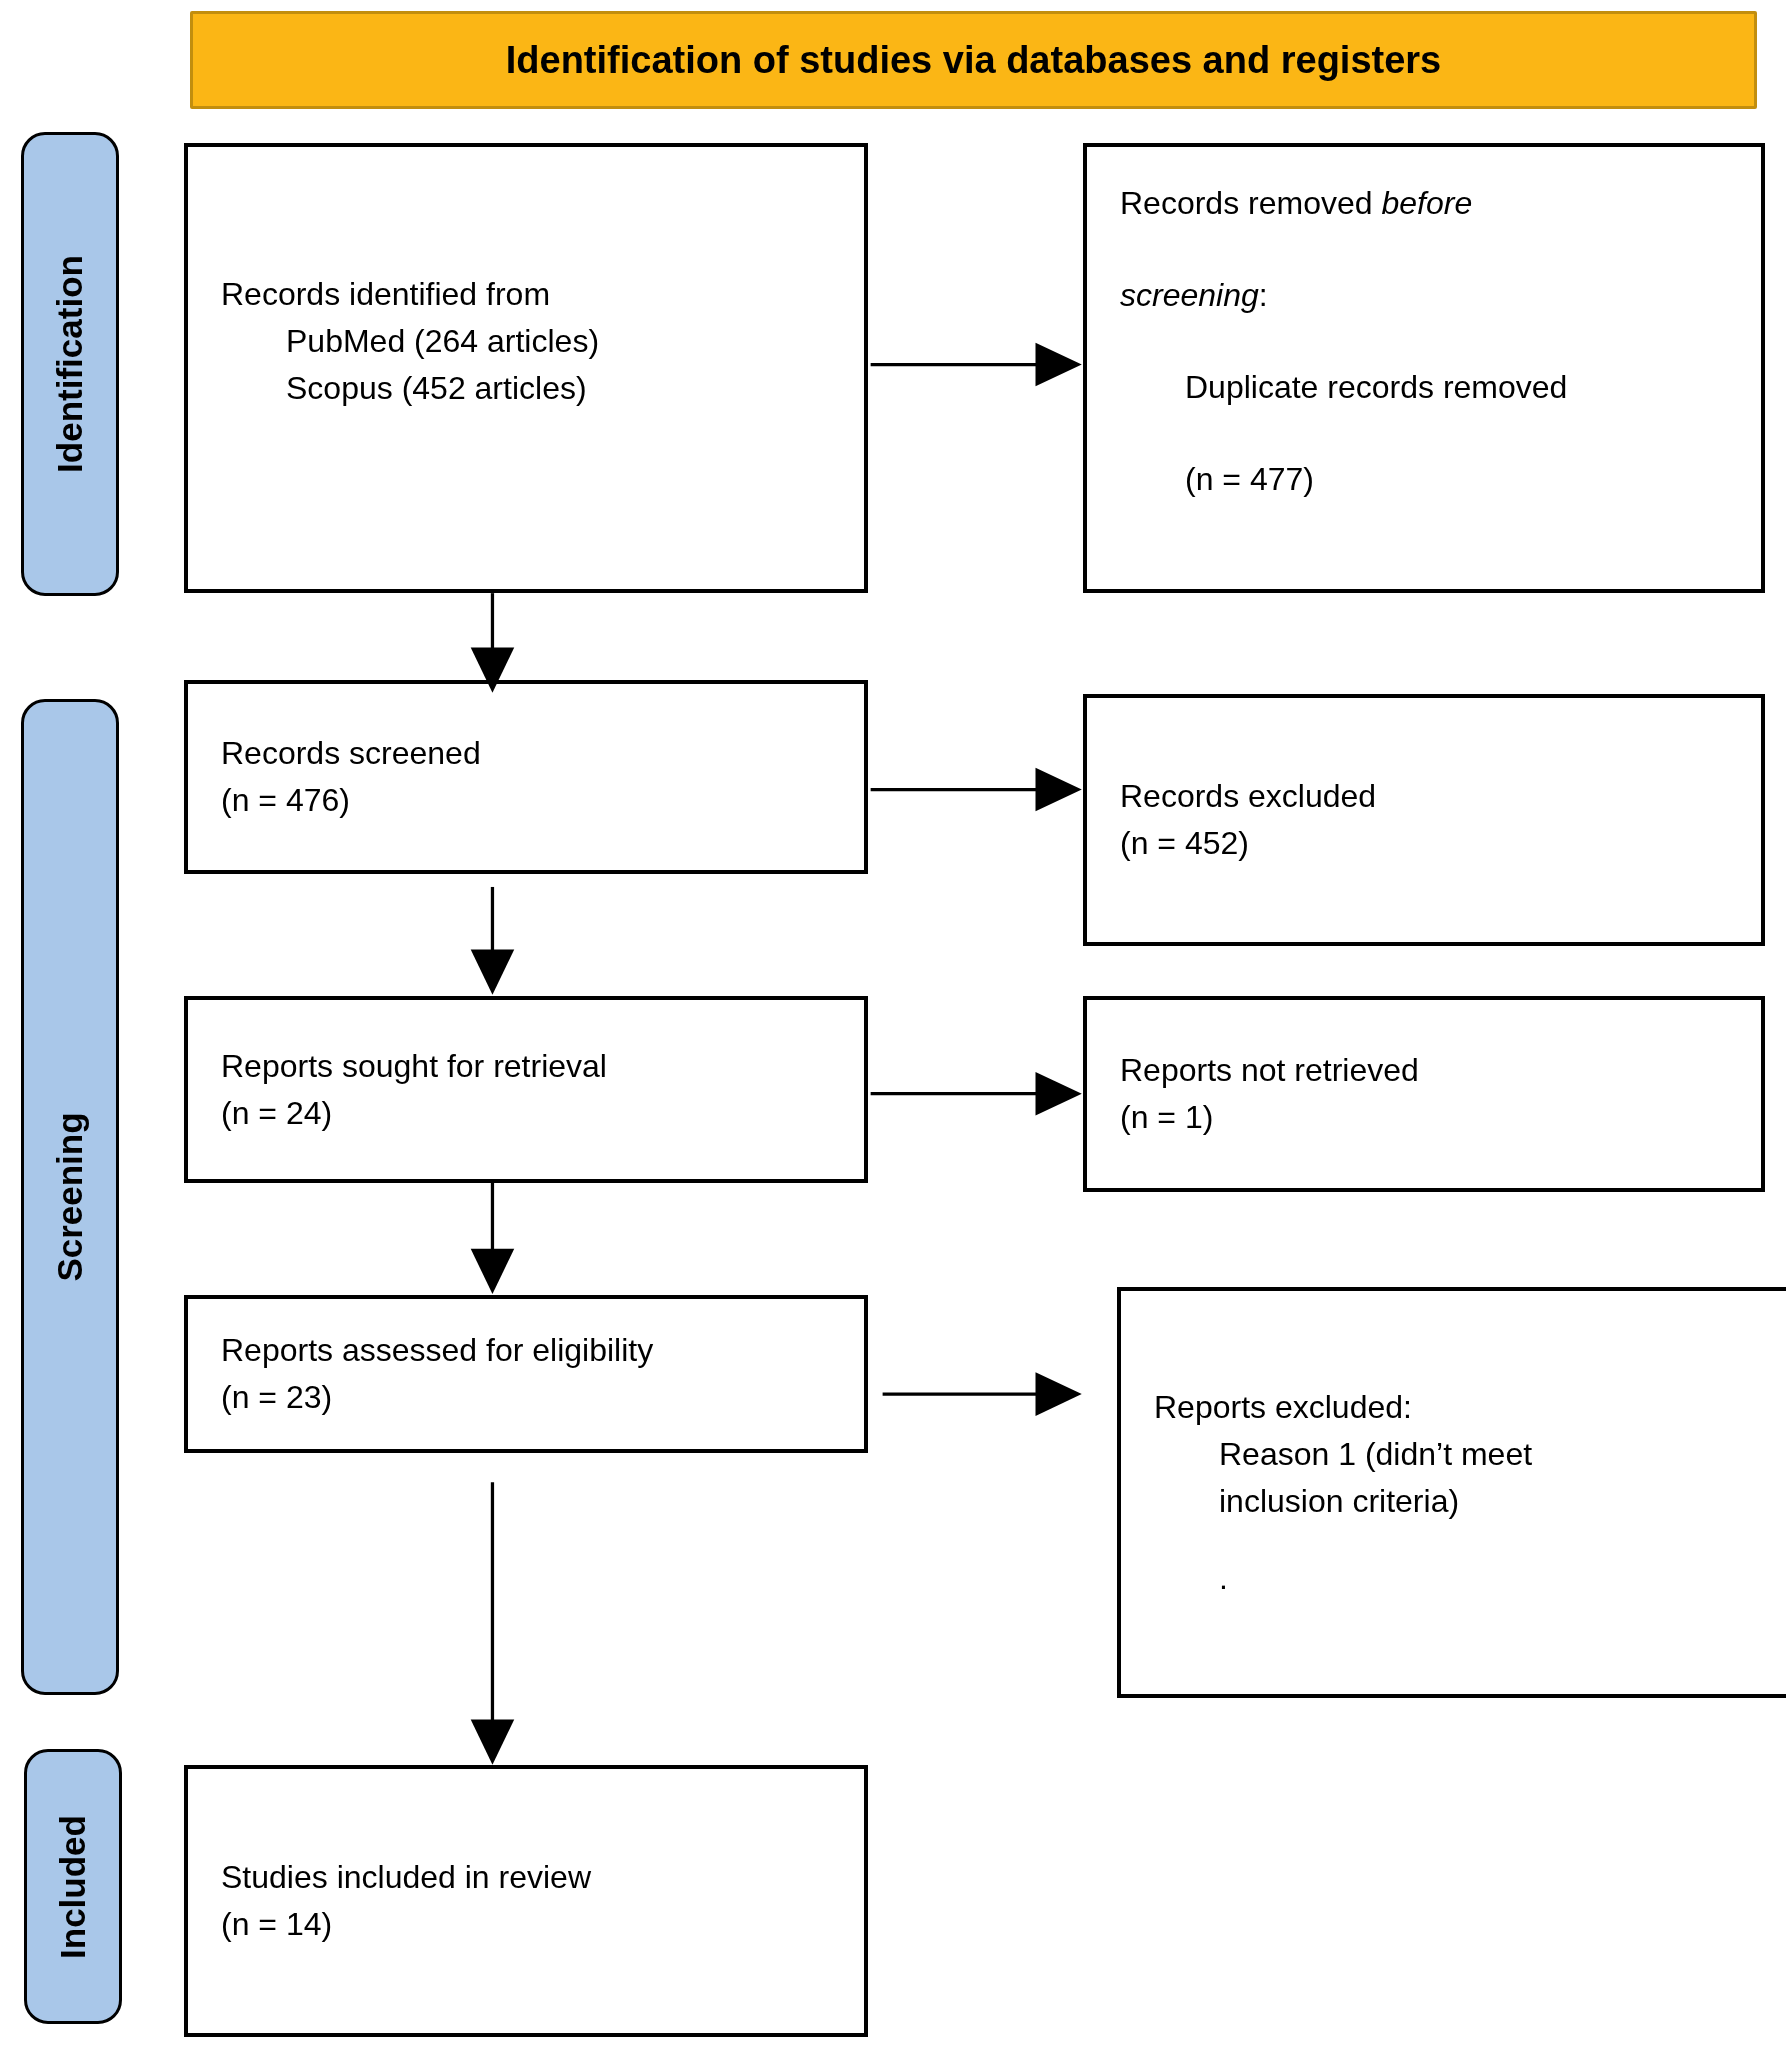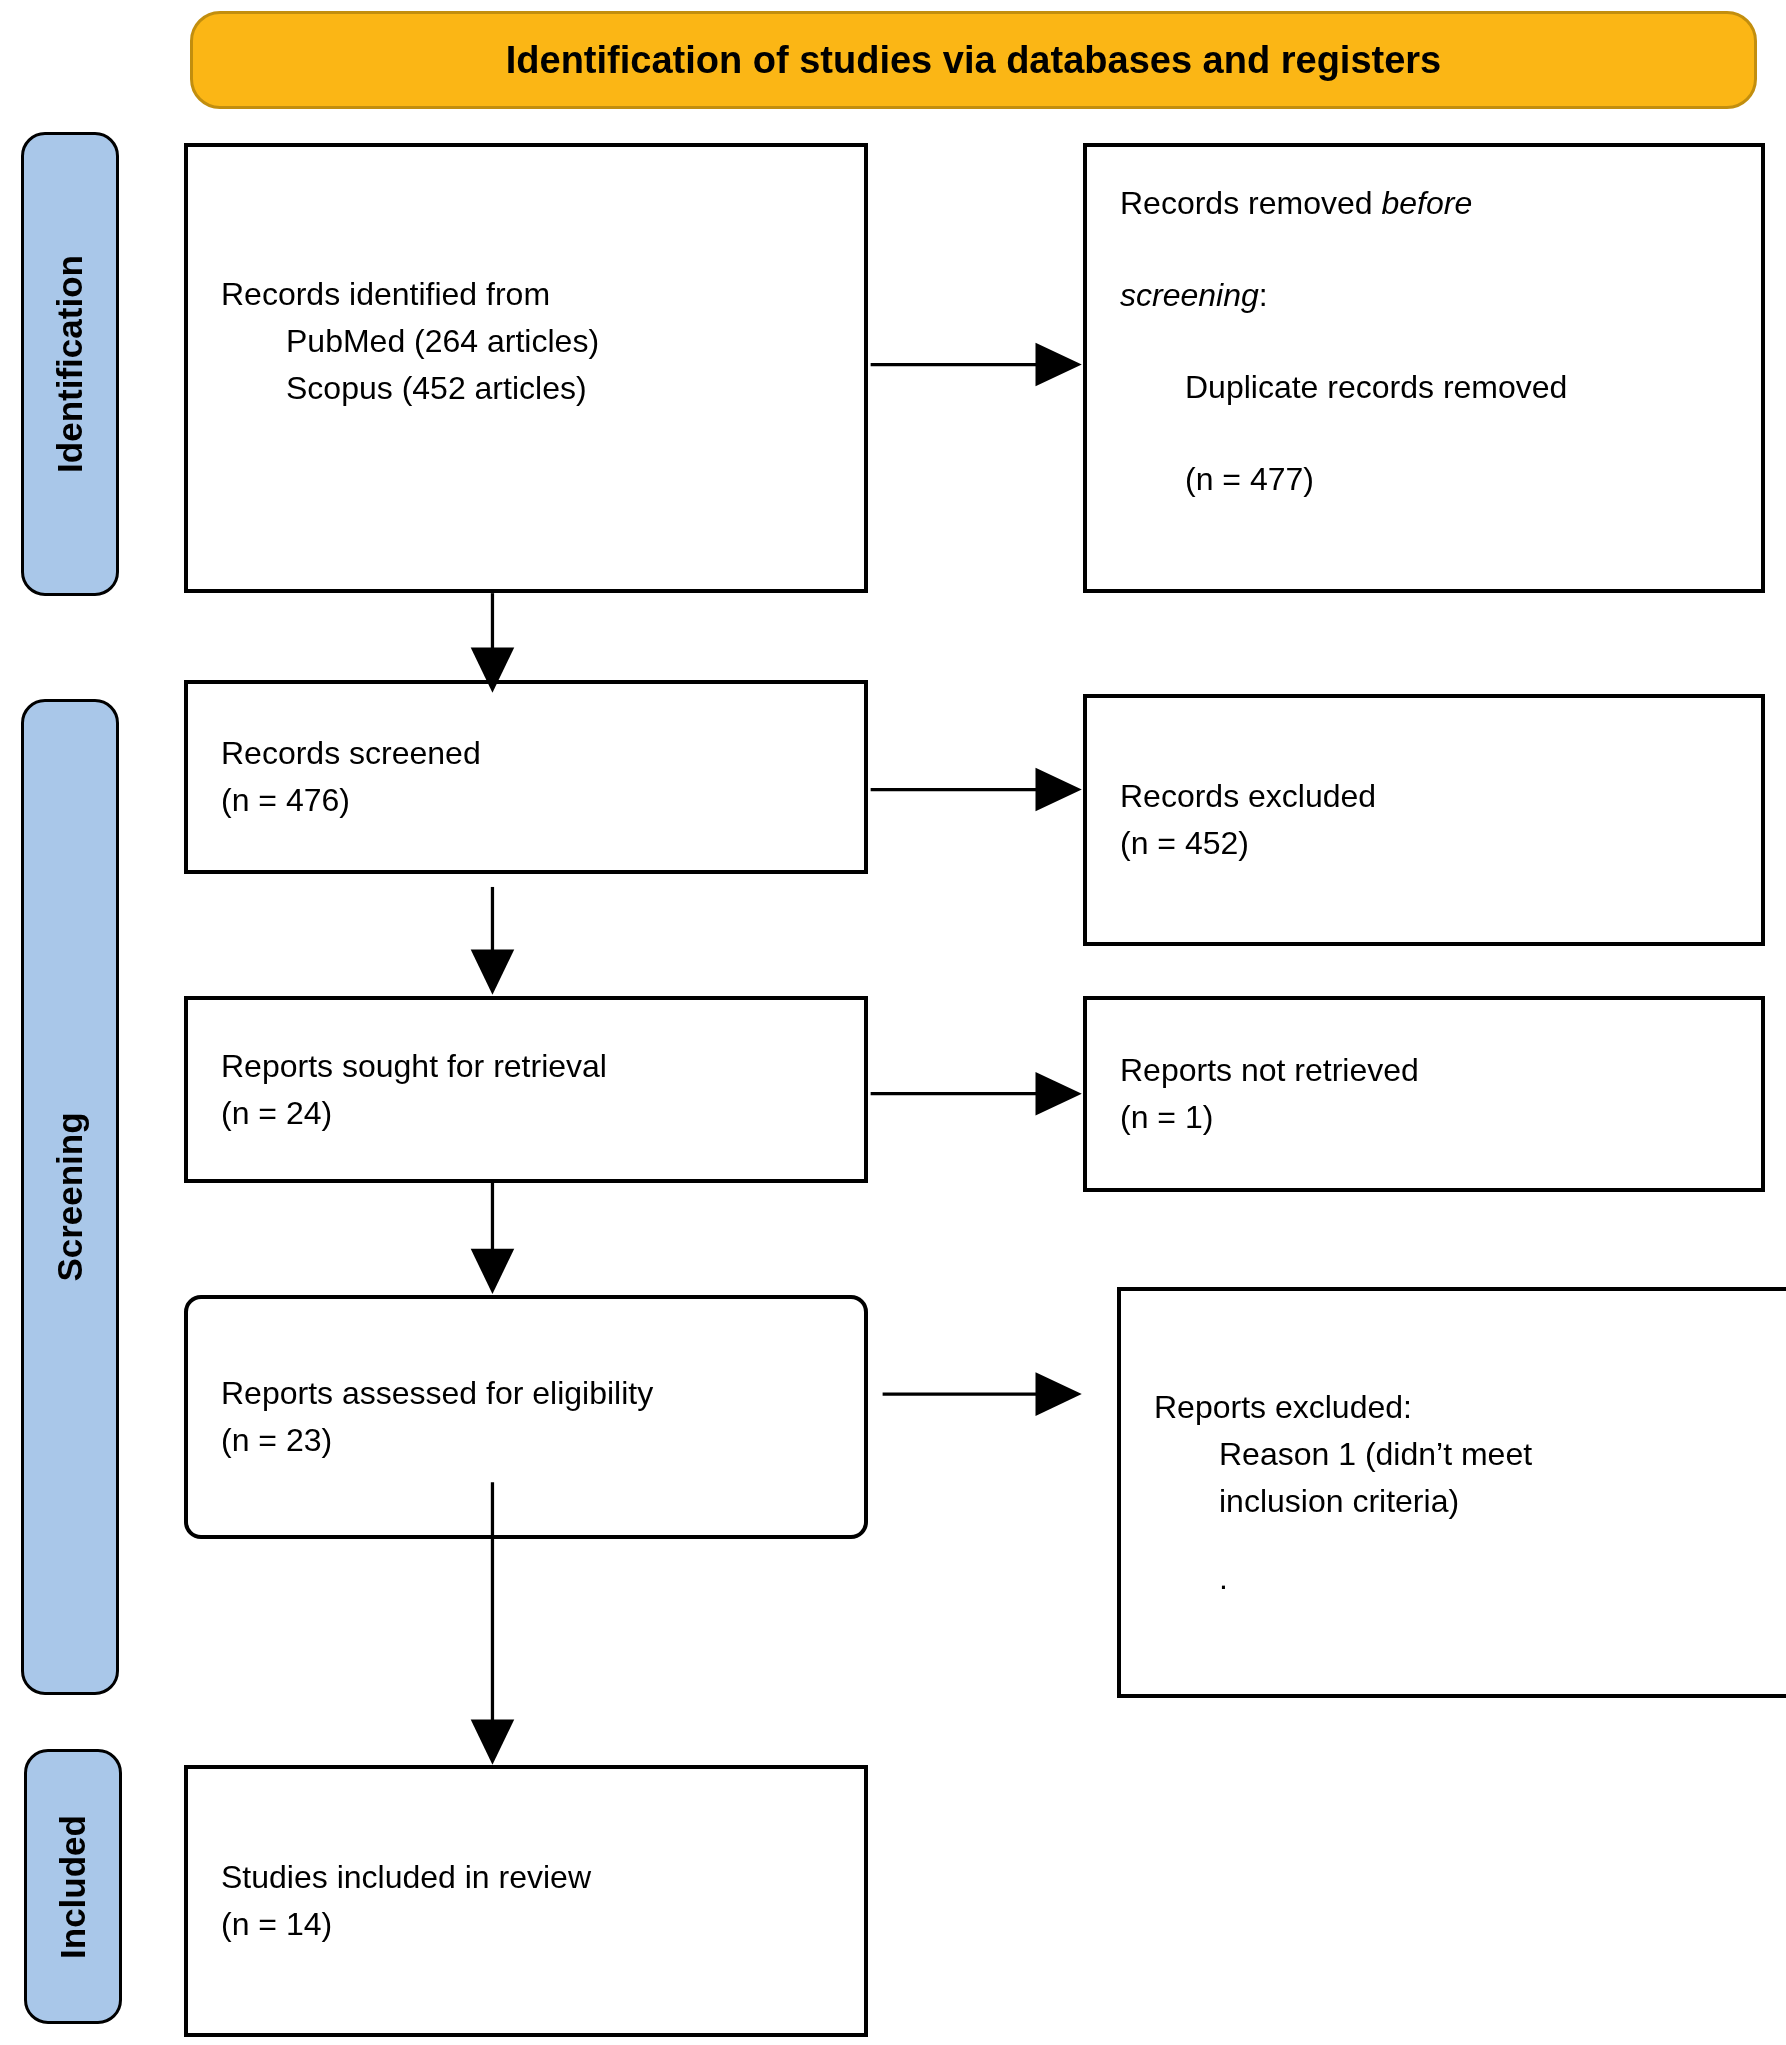--- a/index.html
+++ b/index.html
@@ -13,21 +13,21 @@
     overflow: hidden;
   }
 
   
   #banner {
     position: absolute;
     left: 190px; top: 11px;
     width: 1567px; height: 98px;
     background: var(--banner-fill, #FBB615);
     border: 3.3px solid var(--banner-border, #C28E0E);
-    border-radius: 30px;
+    border-radius: 2px;
     box-sizing: border-box;
     display: flex; align-items: center; justify-content: center;
     font-weight: bold;
     font-size: 38px;
   }
 
   
   .stage {
     position: absolute;
     left: 20.7px; width: 98px;
@@ -57,21 +57,21 @@
     padding-left: 33px; padding-right: 15.2px;
     font-size: 32px;
     line-height: 47px;
   }
   .box.left  { left: 184px;  width: 684px; }
   .box.right { left: 1083px; width: 682px; }
 
   #b1 { top: 143px;  height: 450px; padding-bottom: 54px; }
   #b2 { top: 680px; height: 194px; }
   #b3 { top: 996px; height: 187px; }
-  #b4 { top: 1295px; height: 244px; border-radius: 17px; }
+  #b4 { top: 1295px; height: 158px; }
   #b5 { top: 1765px; height: 272px; }
 
   #r1 { top: 143px;  height: 450px; padding-bottom: 54px; gap: 45px; }
   #r2 { top: 694px; height: 252px; }
   #r3 { top: 996px; height: 196px; }
   #r4 { top: 1287px; height: 411px; margin-left: 34px; }
 
   .sub { margin-left: 65px; }
   .dot-line { margin-top: 30px; }
   .it { font-style: italic; }

